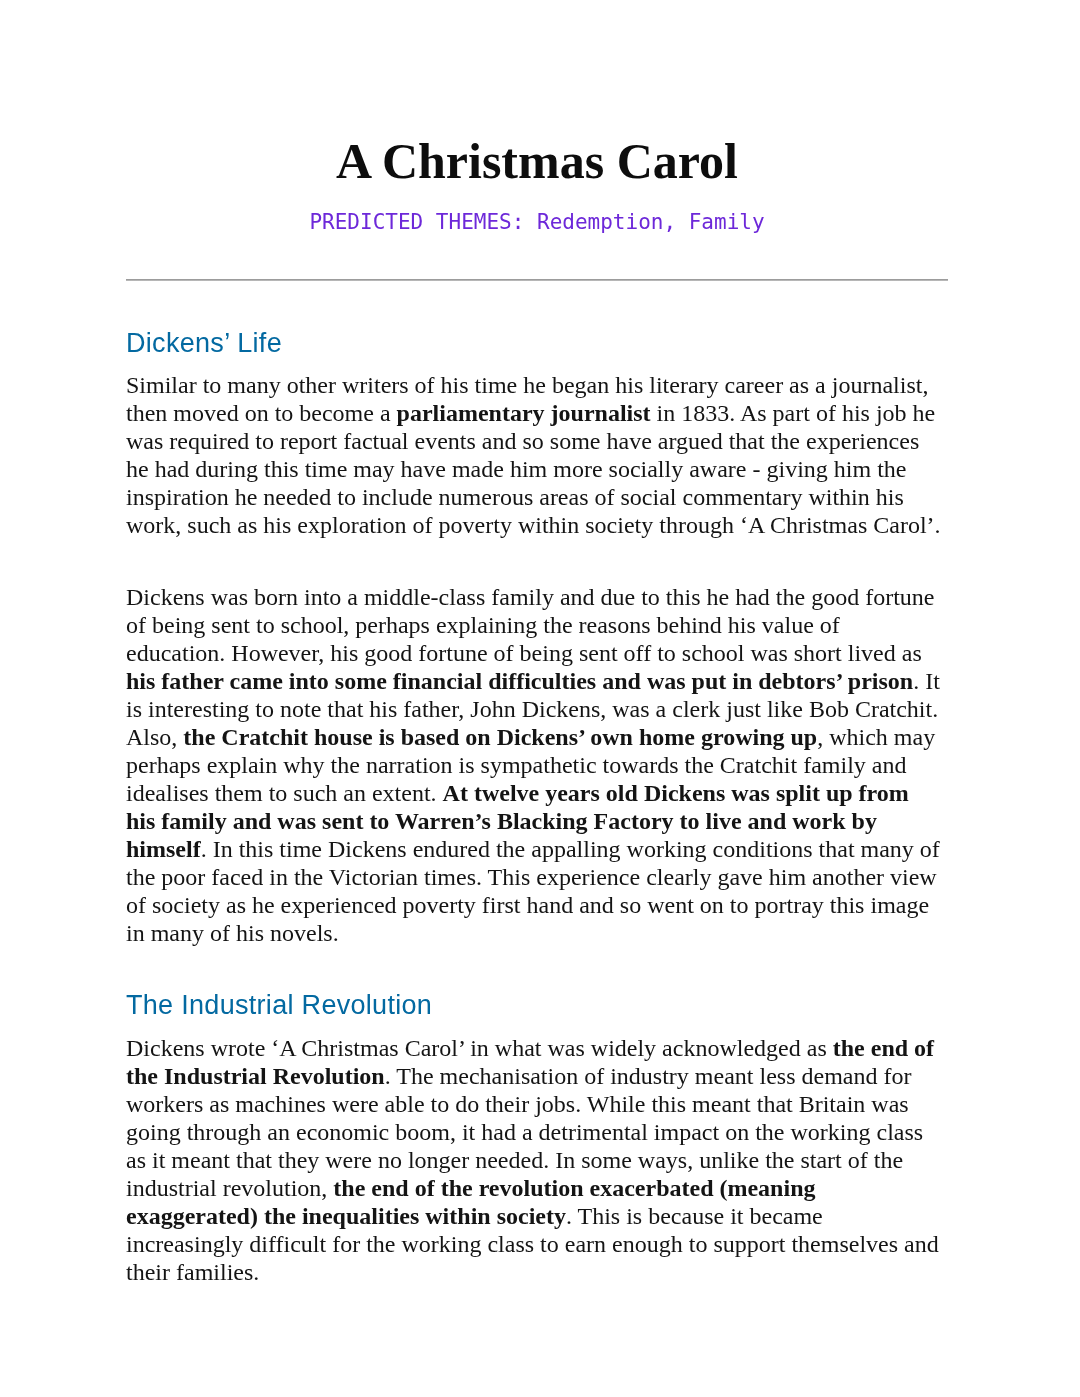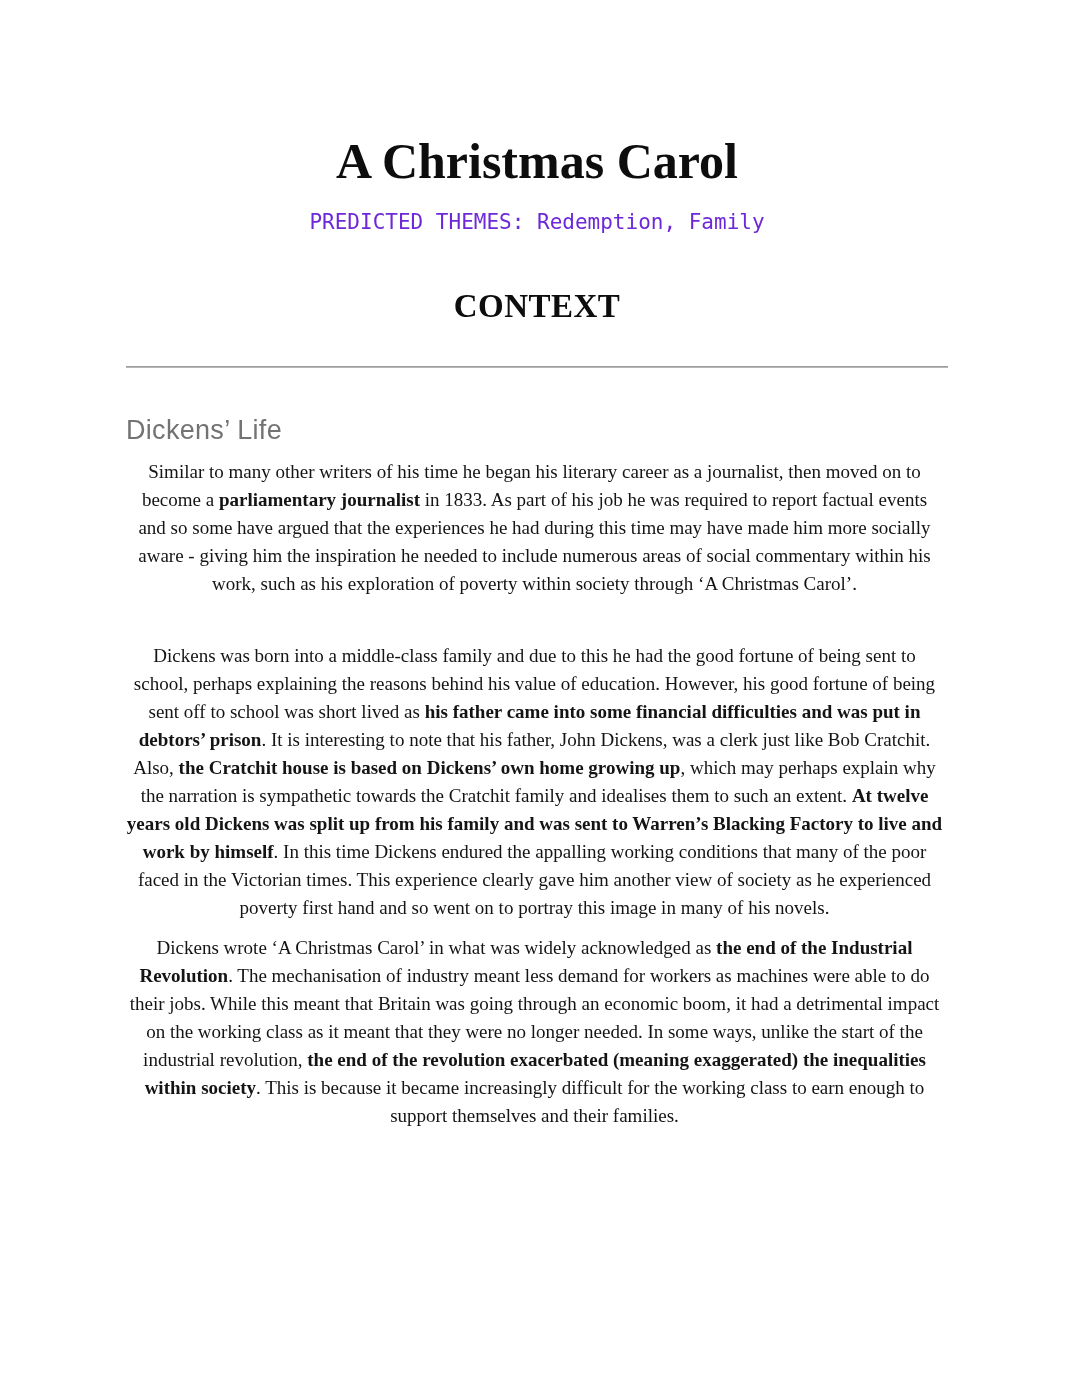--- a/index.html
+++ b/index.html
@@ -51,53 +51,53 @@
     border: none;
     background: linear-gradient(#8f8f8f, #c4c4c4);
   }
   .section-heading {
     margin-top: 46px;
     font-family: "Liberation Sans", "DejaVu Sans", sans-serif;
     font-weight: 300;
     font-size: 27px;
     line-height: 1.2;
     letter-spacing: 0.3px;
-    color: #737373;
+    color: #0369a1;
   }
   .section-heading.second { margin-top: 42px; }
   p.body-para {
     margin-top: 12px;
     max-width: 817px;
     font-family: "Liberation Serif", serif;
-    font-size: 19px;
+    font-size: 24px;
     line-height: 28px;
     color: #141414;
-    text-align: center;
+    text-align: left;
   }
   p.body-para + p.body-para { margin-top: 44px; }
   p.body-para b { font-weight: 700; }
 </style>
 </head>
 <body>
 
 <div class="page">
   <div class="content">
 
     <h1 class="doc-title">A Christmas Carol</h1>
 
     <div class="doc-subtitle">PREDICTED THEMES: Redemption, Family</div>
 
-    <h2 class="context-heading">CONTEXT</h2>
 
     <hr class="divider">
 
     <section>
       <h3 class="section-heading">Dickens’ Life</h3>
       <p class="body-para"><span>Similar to many other writers of his time he began his literary career as a journalist, then moved on to become a </span><b>parliamentary journalist</b><span> in 1833. As part of his job he was required to report factual events and so some have argued that the experiences he had during this time may have made him more socially aware - giving him the inspiration he needed to include numerous areas of social commentary within his work, such as his exploration of poverty within society through ‘A Christmas Carol’.</span></p>
       <p class="body-para"><span>Dickens was born into a middle-class family and due to this he had the good fortune of being sent to school, perhaps explaining the reasons behind his value of education. However, his good fortune of being sent off to school was short lived as </span><b>his father came into some financial difficulties and was put in debtors’ prison</b><span>. It is interesting to note that his father, John Dickens, was a clerk just like Bob Cratchit. Also, </span><b>the Cratchit house is based on Dickens’ own home growing up</b><span>, which may perhaps explain why the narration is sympathetic towards the Cratchit family and idealises them to such an extent. </span><b>At twelve years old Dickens was split up from his family and was sent to Warren’s Blacking Factory to live and work by himself</b><span>. In this time Dickens endured the appalling working conditions that many of the poor faced in the Victorian times. This experience clearly gave him another view of society as he experienced poverty first hand and so went on to portray this image in many of his novels.</span></p>
     </section>
 
     <section>
+      <h3 class="section-heading second">The Industrial Revolution</h3>
       <p class="body-para"><span>Dickens wrote ‘A Christmas Carol’ in what was widely acknowledged as </span><b>the end of the Industrial Revolution</b><span>. The mechanisation of industry meant less demand for workers as machines were able to do their jobs. While this meant that Britain was going through an economic boom, it had a detrimental impact on the working class as it meant that they were no longer needed. In some ways, unlike the start of the industrial revolution, </span><b>the end of the revolution exacerbated (meaning exaggerated) the inequalities within society</b><span>. This is because it became increasingly difficult for the working class to earn enough to support themselves and their families.</span></p>
     </section>
 
   </div>
 </div>
 
 </body></html>

